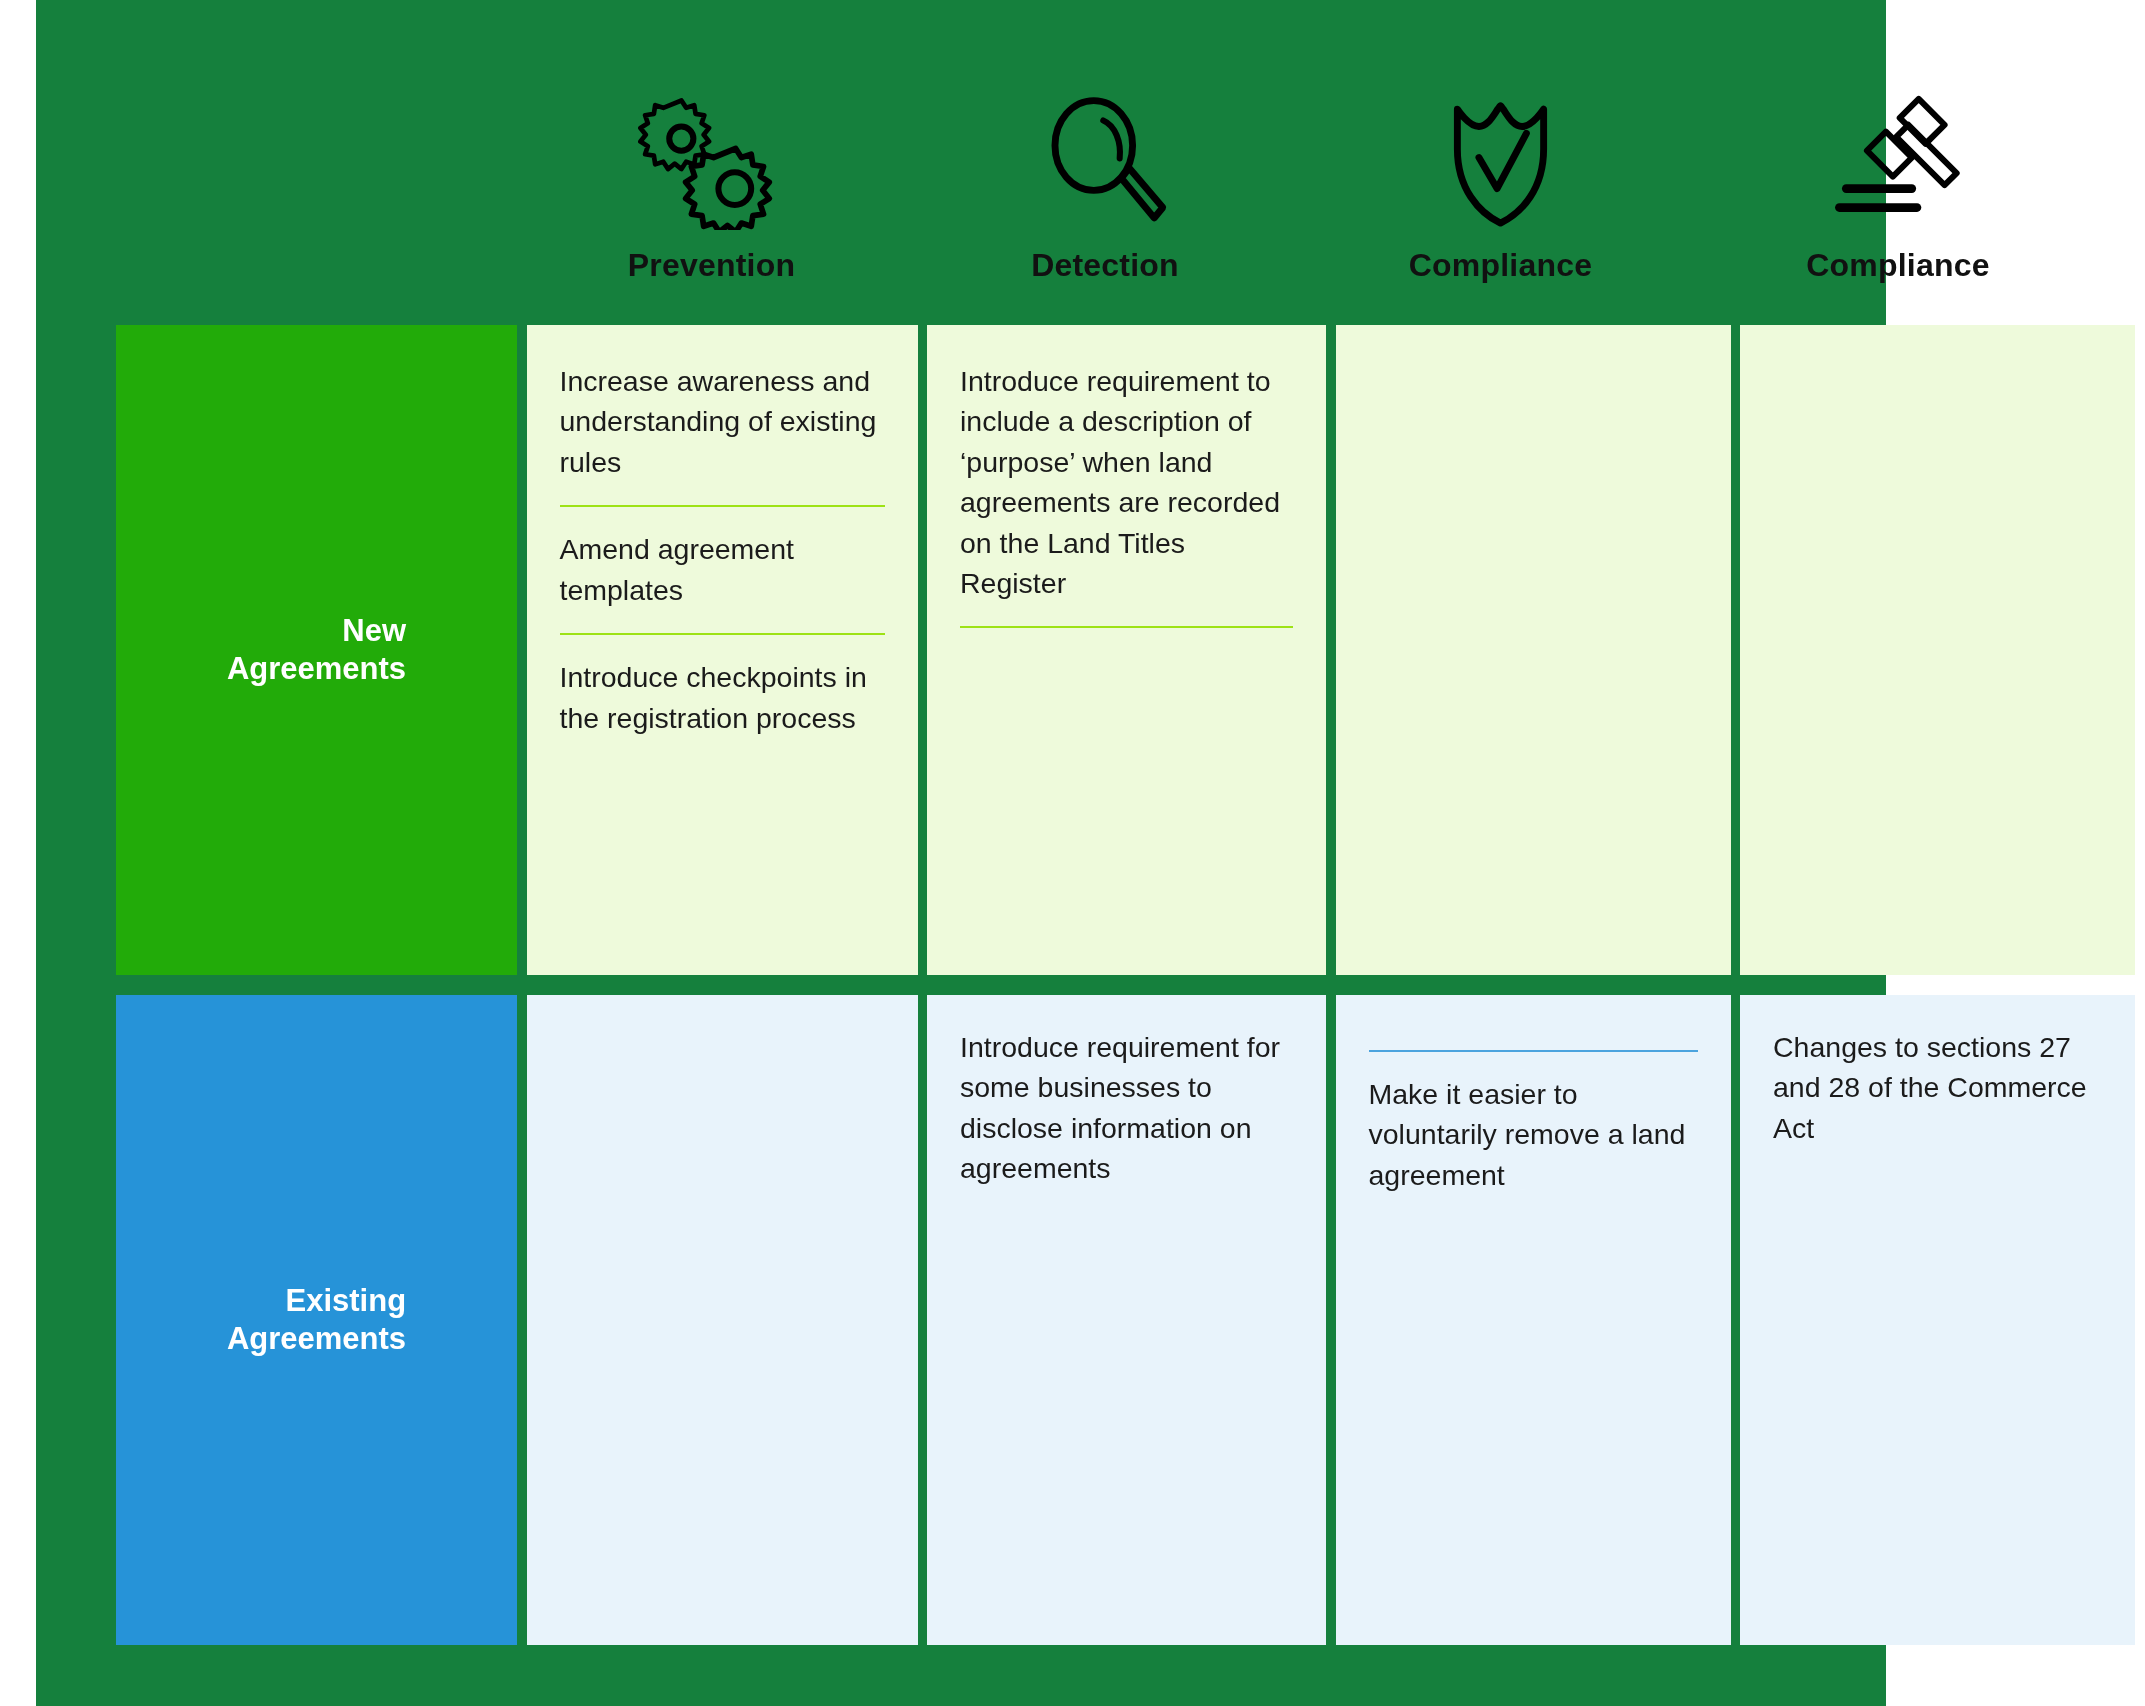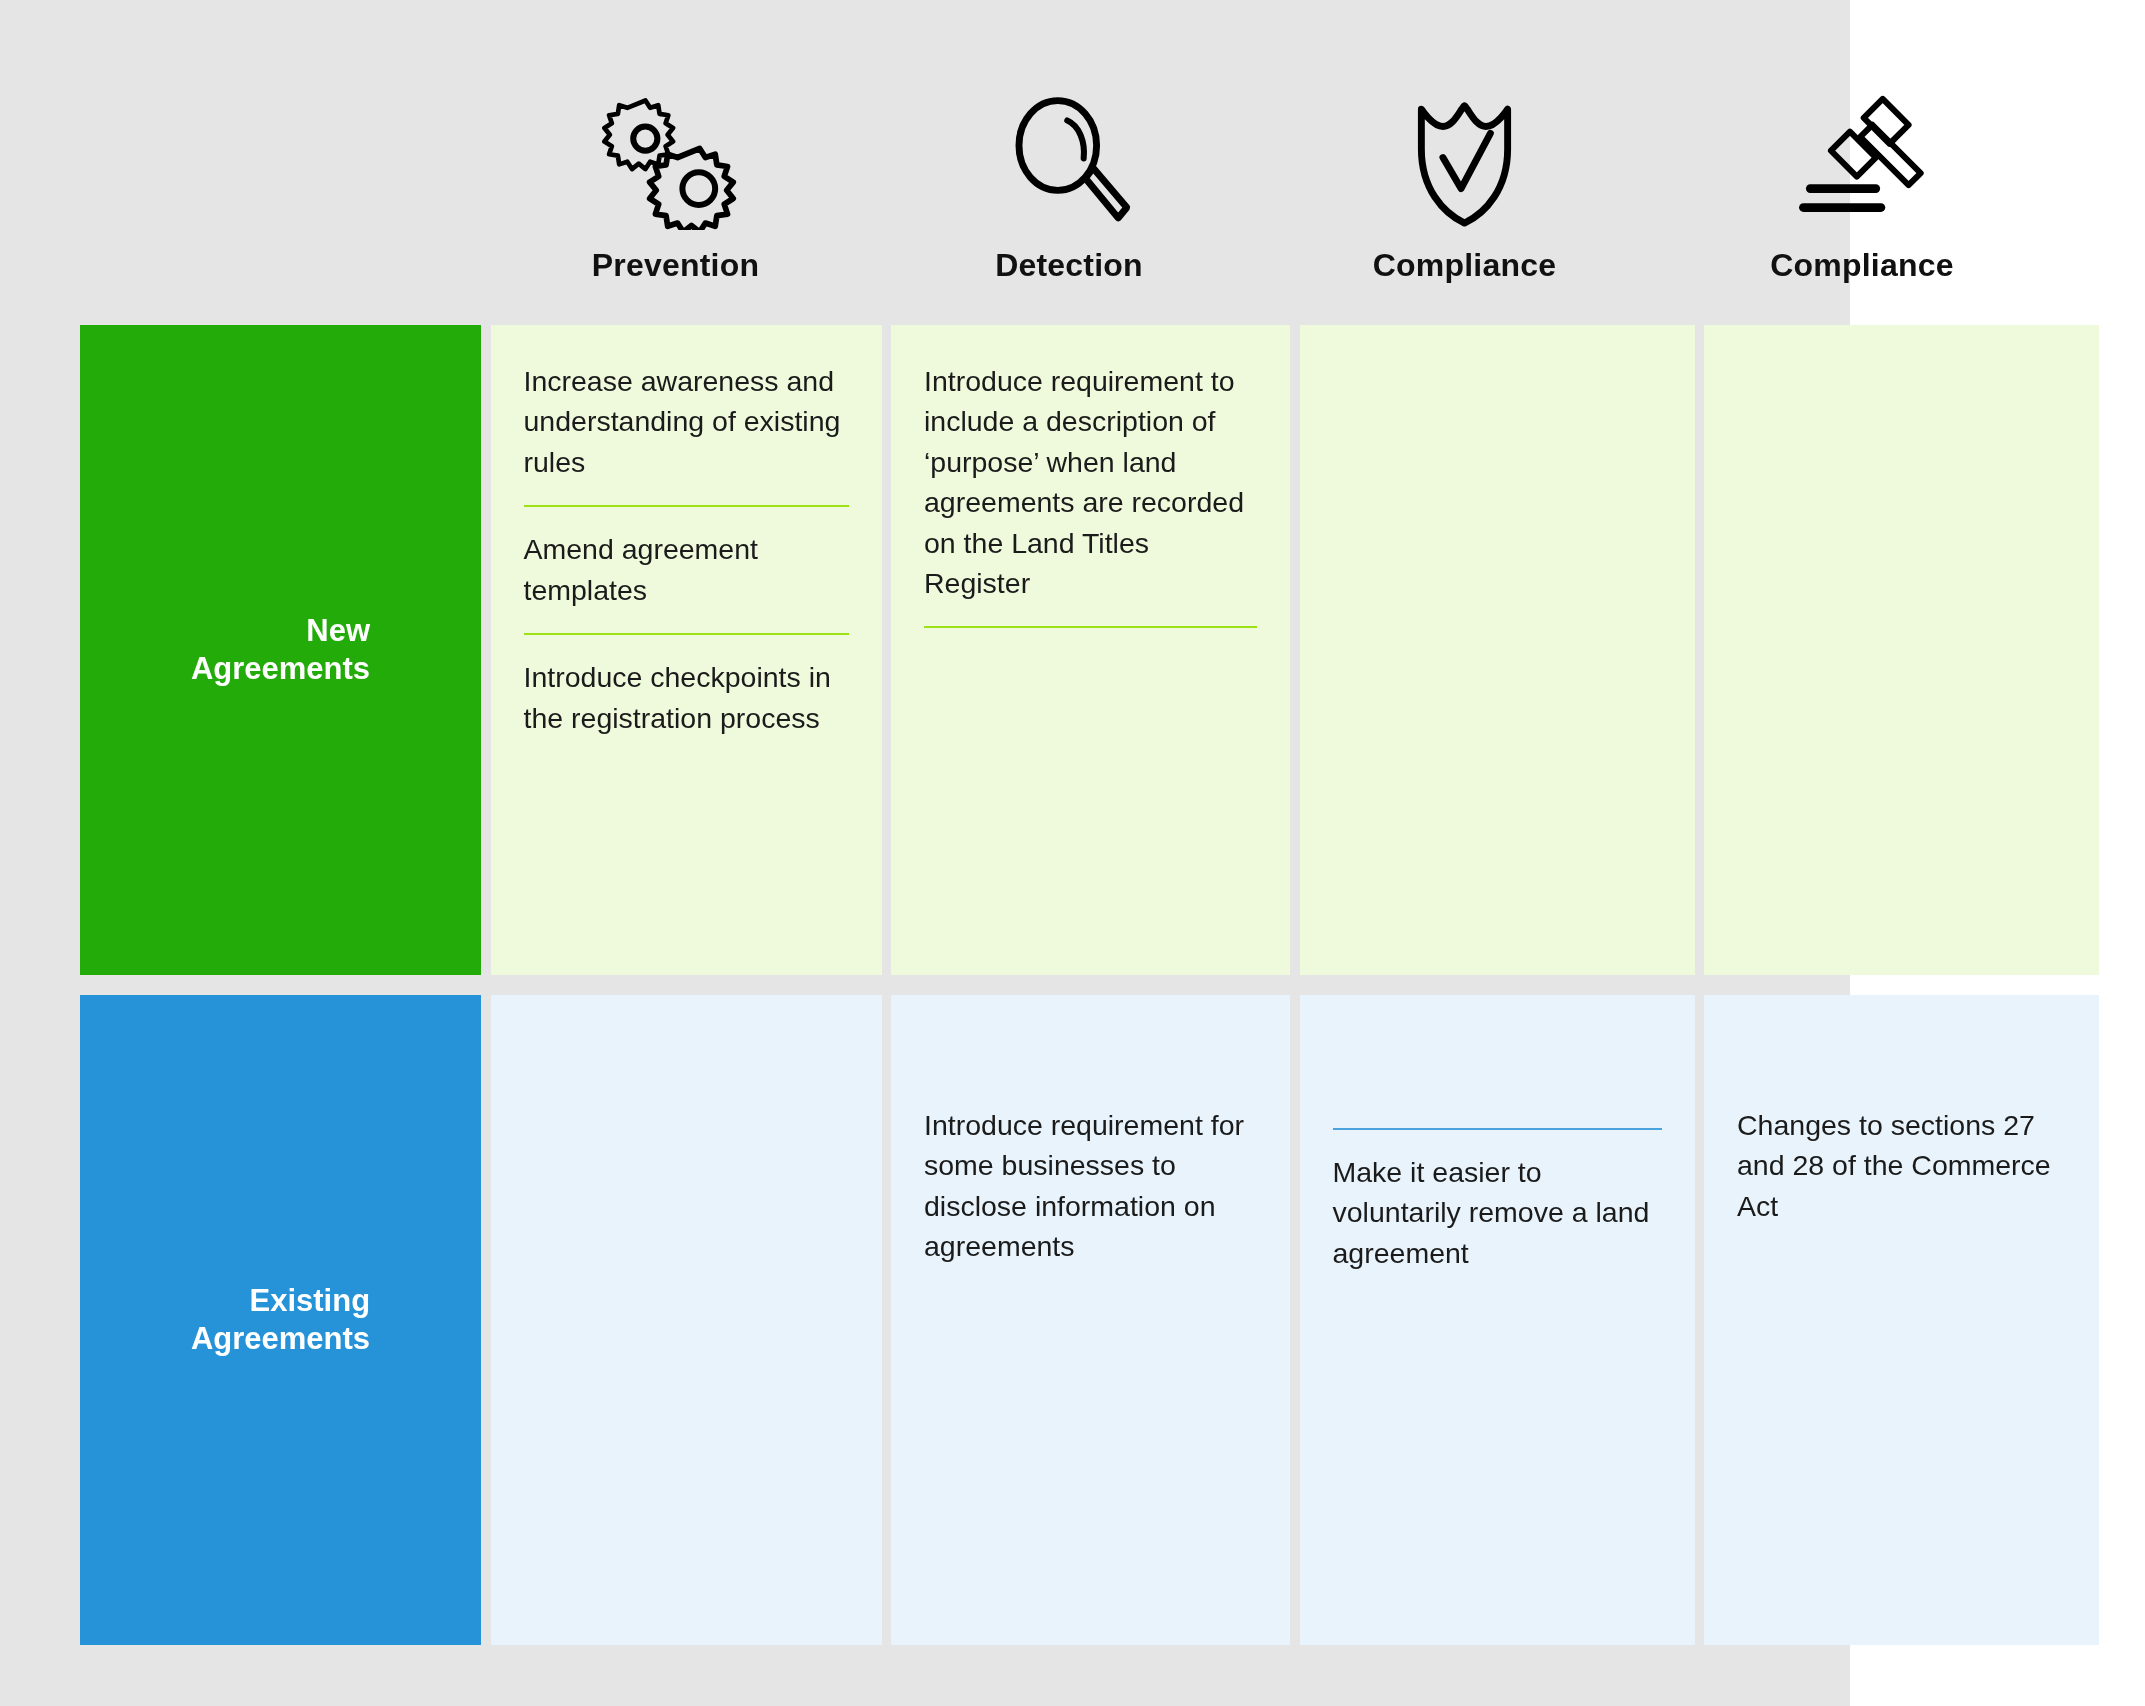--- a/index.html
+++ b/index.html
@@ -11,22 +11,23 @@
     width: 2145px;
     height: 1706px;
     font-family: "Liberation Sans", sans-serif;
     -webkit-font-smoothing: antialiased;
   }
 
   .board {
     position: relative;
     width: 1850px;
     height: 1706px;
-    background: #e5e5e5;
+    background: #15803d;
     box-sizing: border-box;
+    margin-left: 36px;
   }
 
   
   .header-row {
     position: absolute;
     left: 481px;
     top: 35px;
     width: 1582px;
     height: 251px;
     display: grid;
@@ -87,21 +88,21 @@
   .row-blue  .rowlabel { background: #2693d8; }
 
   .cell {
     padding: 36px 33px 26px 33px;
     box-sizing: border-box;
   }
   .row-green .cell { background: #eefadb; }
   .row-blue  .cell { background: #e8f3fb; }
 
   .row-green .cell.r-align-mid { }
-  .row-blue  .cell { padding-top: 110px; }
+  .row-blue  .cell { padding-top: 32px; }
 
   .item {
     font-size: 28.5px;
     line-height: 1.42;
     color: #1b1b1b;
   }
   .divider {
     height: 0;
     border-top: 2.6px solid #9de215;
     margin: 22.5px 0 22.5px 0;

